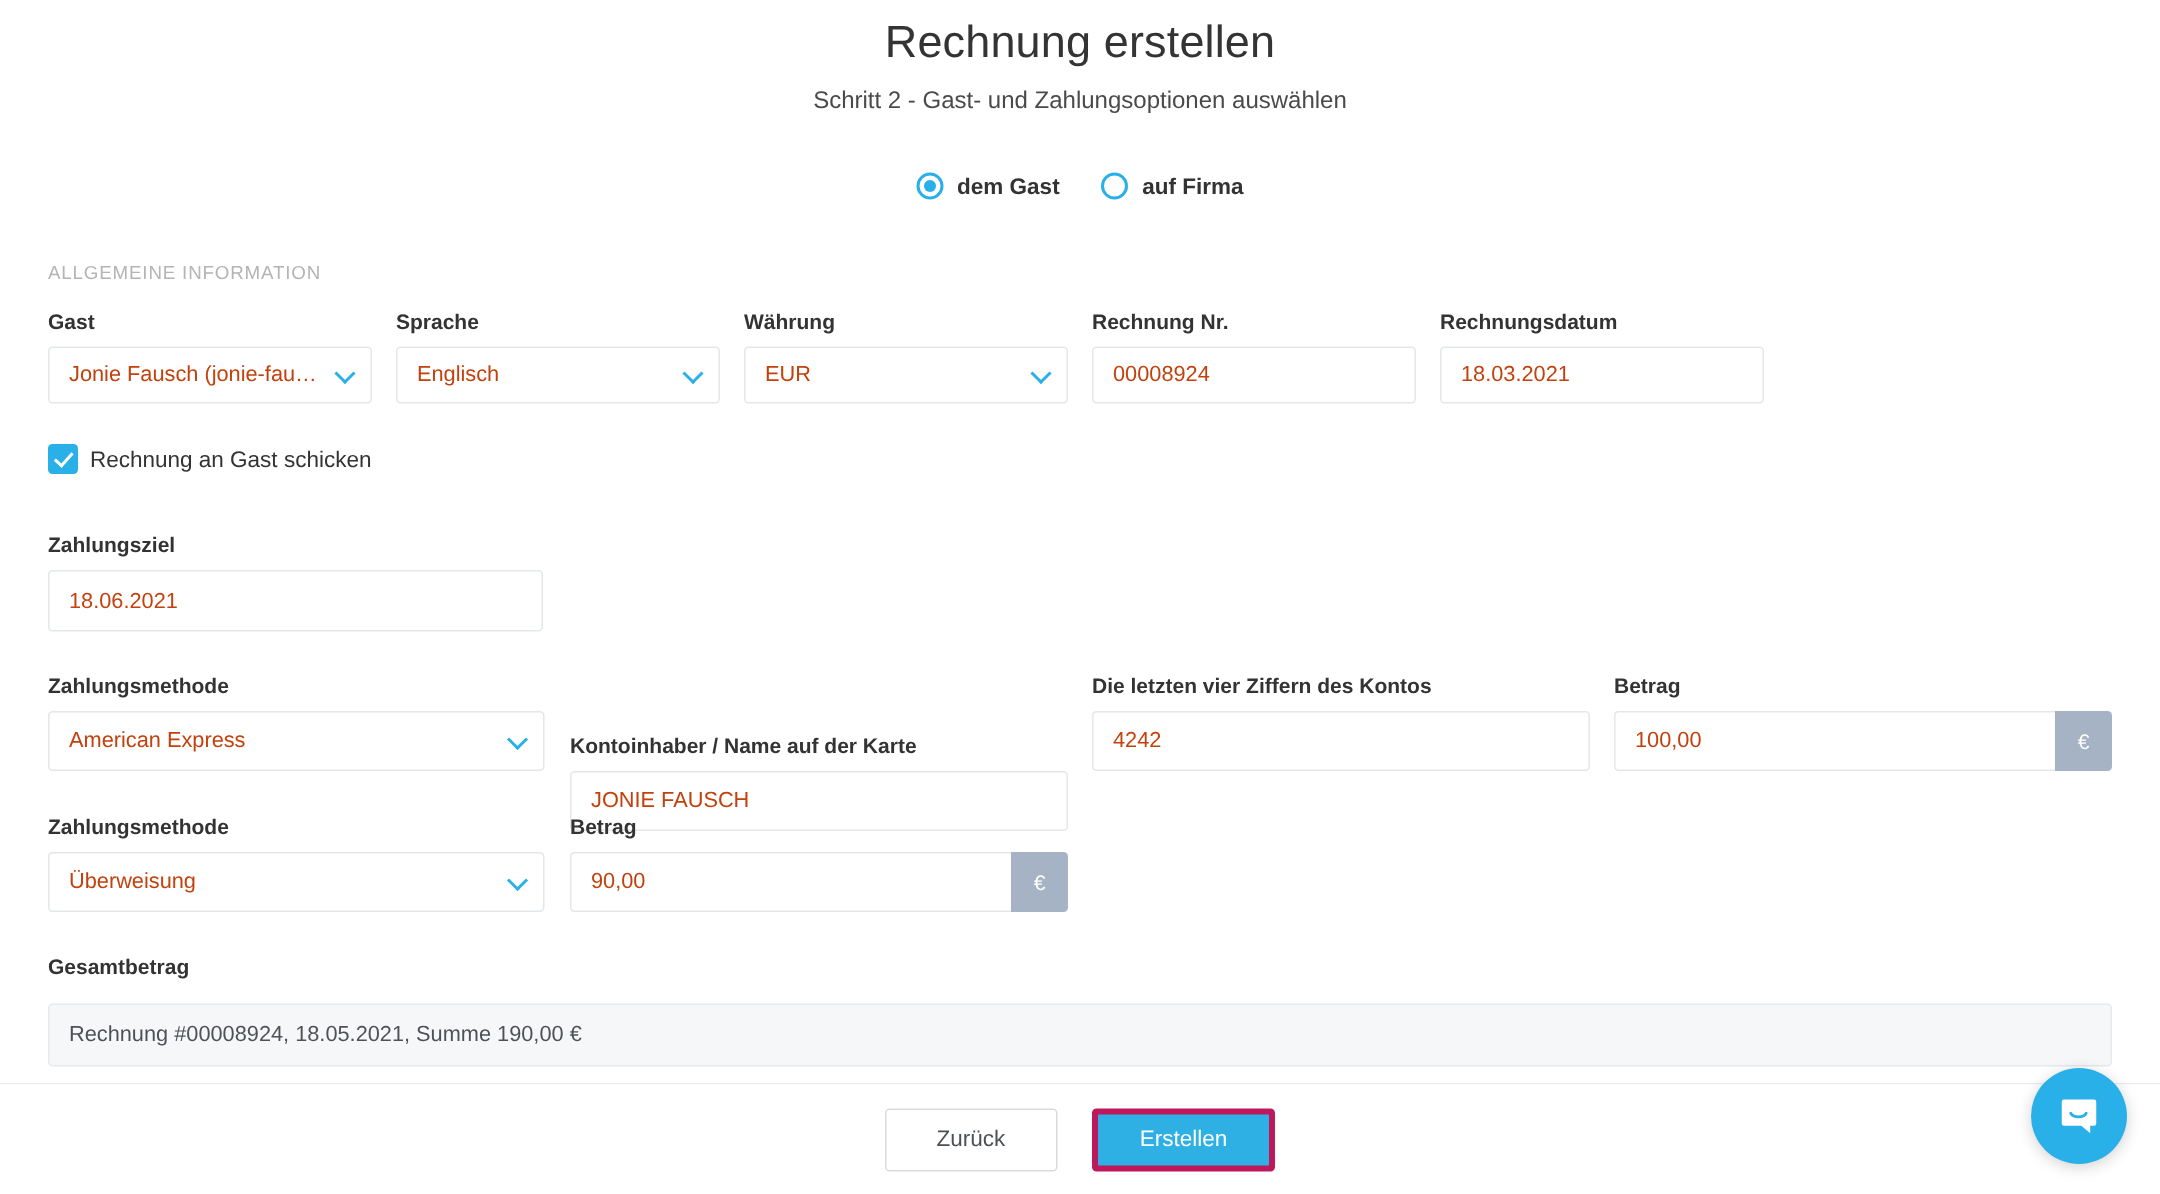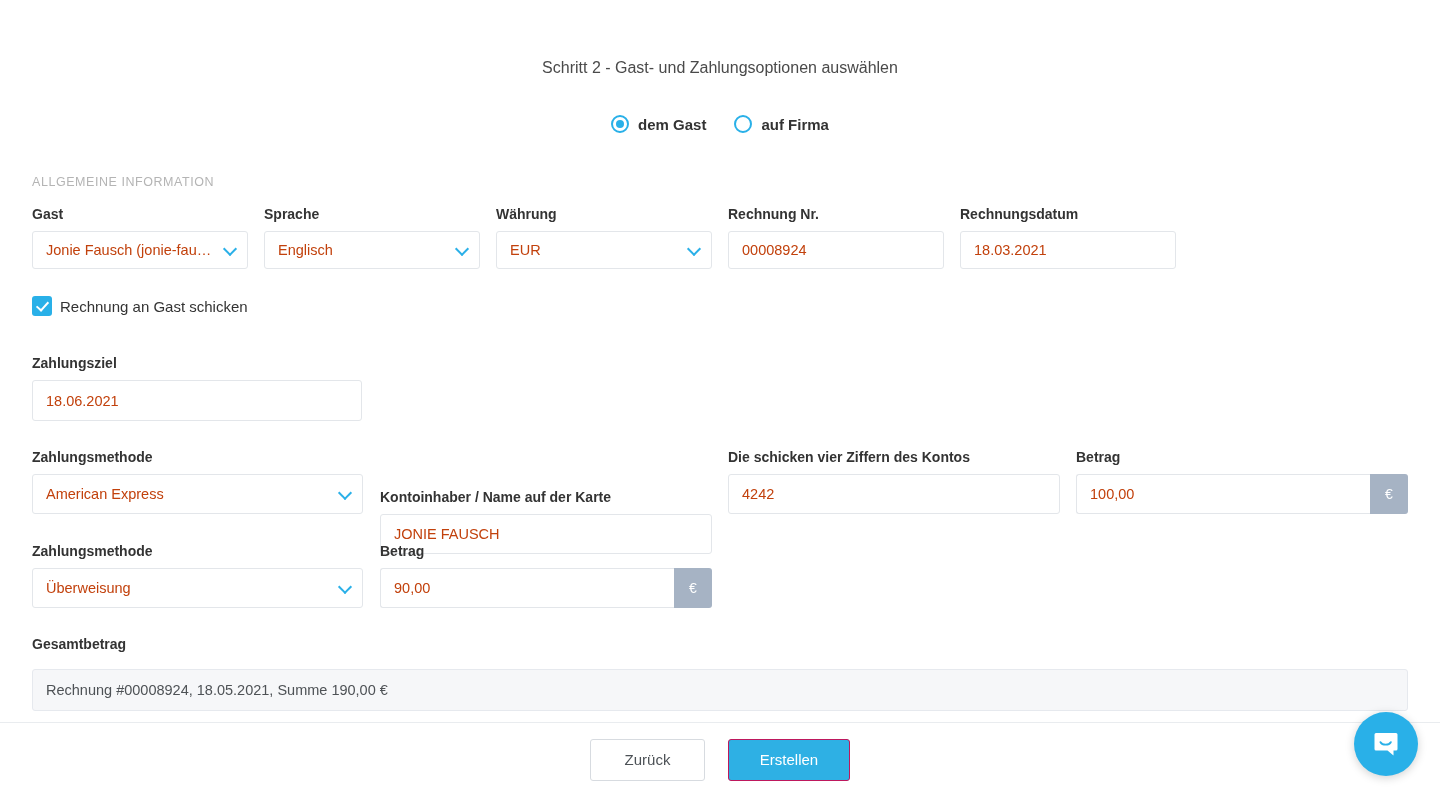--- a/index.html
+++ b/index.html
@@ -116,36 +116,37 @@
     position: absolute; left: 0; top: 723px; width: 1440px; height: 73px;
     background: #fff; display: flex; justify-content: center;
     align-items: center; gap: 23px;
   }
   .btn {
     height: 42px; border-radius: 3px; font-size: 15px;
     display: flex; align-items: center; justify-content: center;
     cursor: pointer; padding: 0 28px;
   }
   .btn-back { background: #fff; border: 1px solid #d7dbe0; color: #4c5156; min-width: 115px; }
-  .btn-primary { background: #2eb0e4; border: 1px solid #be185d; color: #fff; min-width: 122px; }
+  .btn-primary { background: #2eb0e4; border: 4px solid #be185d; color: #fff; min-width: 122px; }
 
   
   .launcher {
     position: absolute; left: 1354px; top: 712px;
     width: 64px; height: 64px; border-radius: 50%;
     background: #29b0e8; cursor: pointer;
     display: flex; align-items: center; justify-content: center;
     box-shadow: 0 2px 10px rgba(0,0,0,.18);
   }
 </style>
 </head>
 <body>
 
 <div class="page">
 
+  <div class="hdr-title">Rechnung erstellen</div>
   <div class="hdr-sub">Schritt 2 - Gast- und Zahlungsoptionen auswählen</div>
 
   <div class="radio-row">
     <div class="radio-opt">
       <span class="radio-dot checked"></span>
       <span class="radio-label">dem Gast</span>
     </div>
     <div class="radio-opt">
       <span class="radio-dot"></span>
       <span class="radio-label">auf Firma</span>
@@ -213,21 +214,21 @@
   </div>
 
   <div class="field" style="left:380px; top:449px; width:332px;margin-top:40px;">
     <div class="fld-label">Kontoinhaber / Name auf der Karte</div>
     <div class="ctl" style="height:40px;">
       <span class="val">JONIE FAUSCH</span>
     </div>
   </div>
 
   <div class="field" style="left:728px; top:449px; width:332px;">
-    <div class="fld-label">Die schicken vier Ziffern des Kontos</div>
+    <div class="fld-label">Die letzten vier Ziffern des Kontos</div>
     <div class="ctl" style="height:40px;">
       <span class="val">4242</span>
     </div>
   </div>
 
   <div class="field" style="left:1076px; top:449px; width:332px;">
     <div class="fld-label">Betrag</div>
     <div class="amt-wrap" style="height:40px;">
       <div class="ctl" style="height:40px;text-align:right;">
         <span class="val">100,00</span>

